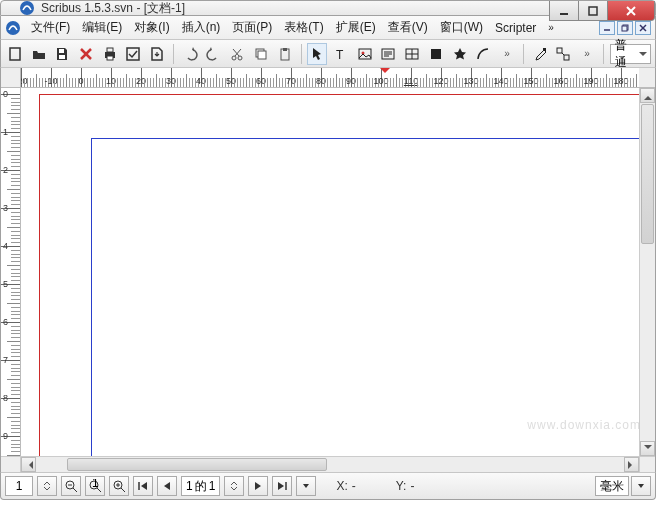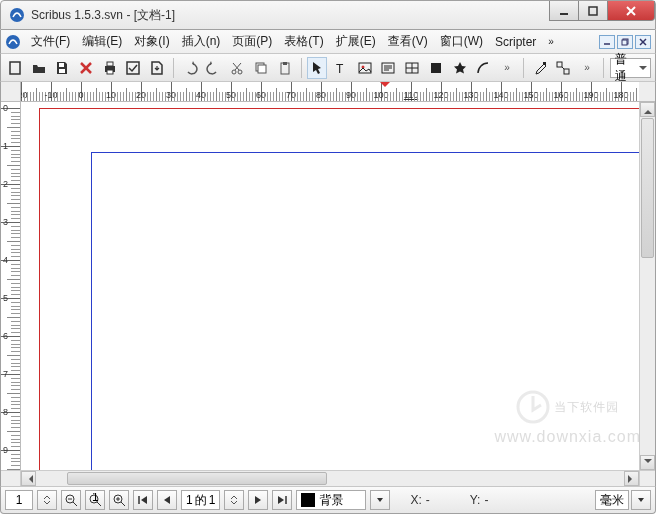--- a/index.html
+++ b/index.html
@@ -1,18 +1,18 @@
 <!DOCTYPE html>
 <html><head>
 <meta charset="utf-8">
 <style>
 * { margin: 0; padding: 0; box-sizing: border-box; font-family: "Microsoft YaHei", Tahoma, Arial, sans-serif; font-size: 12px; }
 body { background: #fff; width: 656px; height: 518px; overflow: hidden; position: relative; }
 
-.titlebar { height: 30px; background: linear-gradient(#f7f7f7, #e8e8e8); border: 1px solid #a0a0a0; border-radius: 4px 4px 0 0; display: flex; align-items: center; padding: 0 8px; position: relative; }
+.titlebar { height: 16px; background: linear-gradient(#f7f7f7, #e8e8e8); border: 1px solid #a0a0a0; border-radius: 4px 4px 0 0; display: flex; align-items: center; padding: 0 18px; position: relative; }
 .titlebar .app-icon { width: 16px; height: 16px; margin-right: 6px; }
 .titlebar .title { color: #333; }
 .titlebar .winctrl { position: absolute; right: 0; top: 0; display: flex; }
 .titlebar .winbtn { width: 30px; height: 20px; border: 1px solid #888; border-top: none; background: linear-gradient(#f3f3f3, #d9d9d9); display: flex; align-items: center; justify-content: center; margin-left: -1px; }
 .titlebar .close { width: 48px; background: linear-gradient(#e56565, #c83a3a); color: #fff; border-radius: 0 0 4px 0; }
 .titlebar .winbtn svg { display: block; }
 
 .menubar { height: 24px; background: linear-gradient(#fafafa, #eee); border-left: 1px solid #a0a0a0; border-right: 1px solid #a0a0a0; border-bottom: 1px solid #c7c7c7; display: flex; align-items: center; padding: 0 4px; }
 .menubar .m-icon { width: 16px; height: 16px; margin-right: 4px; }
 .menubar .item { padding: 2px 6px; color: #222; cursor: default; }
@@ -61,21 +61,21 @@
 .ruler-marker { position:absolute; top:0; width:0; height:0; border:5px solid transparent; border-top-color:#d33; transform:translateX(-5px); }
 
 .statusbar { height: 28px; border: 1px solid #a0a0a0; border-top-color:#c7c7c7; background: linear-gradient(#fafafa,#e8e8e8); display:flex; align-items:center; padding:0 4px; gap:4px; border-radius: 0 0 4px 4px;}
 .sbox { height:20px; border:1px solid #aaa; background:#fff; padding:0 4px; display:flex; align-items:center; }
 .sbtn { width:20px; height:20px; border:1px solid #aaa; background:linear-gradient(#fdfdfd,#e8e8e8); display:flex; align-items:center; justify-content:center; }
 .slabel { color:#333; }
 .layer-swatch { width:14px; height:14px; background:#000; margin-right:4px; }
 
 .watermark { position:absolute; right:14px; bottom:40px; color:#c9c9c9; font-size:22px; font-family:"Microsoft YaHei"; letter-spacing:1px; pointer-events:none; opacity:0.7; display:flex; align-items:center; gap:4px; flex-direction:column; }
 .watermark .line1 { font-size:24px; display:flex; align-items:center; gap:4px;}
-.watermark .line2 { font-size:16px; color:#cfcfcf; letter-spacing:1px;}
+.watermark .line2 { font-size:12px; color:#cfcfcf; letter-spacing:1px;}
 .watermark svg { opacity:0.55; }
 </style>
 </head>
 <body>
 
 <div class="titlebar">
   <svg class="app-icon" viewBox="0 0 16 16">
       <circle cx="8" cy="8" r="7" fill="#2a66b8"></circle>
       <path d="M4 10 Q8 2 12 10" stroke="#fff" stroke-width="1.5" fill="none"></path>
     </svg>
@@ -653,27 +653,20 @@
         </div>
       <div class="thumb"></div>
       <div class="arr r">
           <div class="tri" style="border:4px solid transparent;border-left-color:#555;"></div>
         </div>
     </div>
     <div class="hscroll-corner"></div>
   </div>
 
   <div class="watermark">
-    <div class="line1">
-      <svg width="34" height="34" viewBox="0 0 34 34">
-          <circle cx="17" cy="17" r="15" fill="none" stroke="#c9c9c9" stroke-width="3"></circle>
-          <path d="M17 6v14l8-5" fill="none" stroke="#c9c9c9" stroke-width="3"></path>
-        </svg>
-      <span>当下软件园</span>
-    </div>
     <div class="line2">www.downxia.com</div>
   </div>
 </div>
 
 <div class="statusbar">
   <div class="sbox" style="width:28px;justify-content:center;">
       <span>1</span>
     </div>
   <div class="sbtn">
       <svg width="10" height="14">
@@ -727,24 +720,20 @@
       <svg width="14" height="14">
         <path d="M4 3l6 4-6 4z" fill="#333"></path>
       </svg>
     </div>
   <div class="sbtn">
       <svg width="14" height="14">
         <path d="M3 3l6 4-6 4z" fill="#333"></path>
         <line x1="11" y1="3" x2="11" y2="11" stroke="#333" stroke-width="1.5"></line>
       </svg>
     </div>
-  <div class="sbox" style="min-width:70px;">
-    <div class="layer-swatch"></div>
-    <span>背景</span>
-  </div>
   <div class="sbtn">
       <svg width="10" height="10">
         <path d="M2 3l3 4 3-4z" fill="#333"></path>
       </svg>
     </div>
   <div style="width:12px;"></div>
   <span class="slabel">X:</span>
   <span class="slabel" style="min-width:40px;">-</span>
   <span class="slabel">Y:</span>
   <span class="slabel" style="min-width:40px;">-</span>

